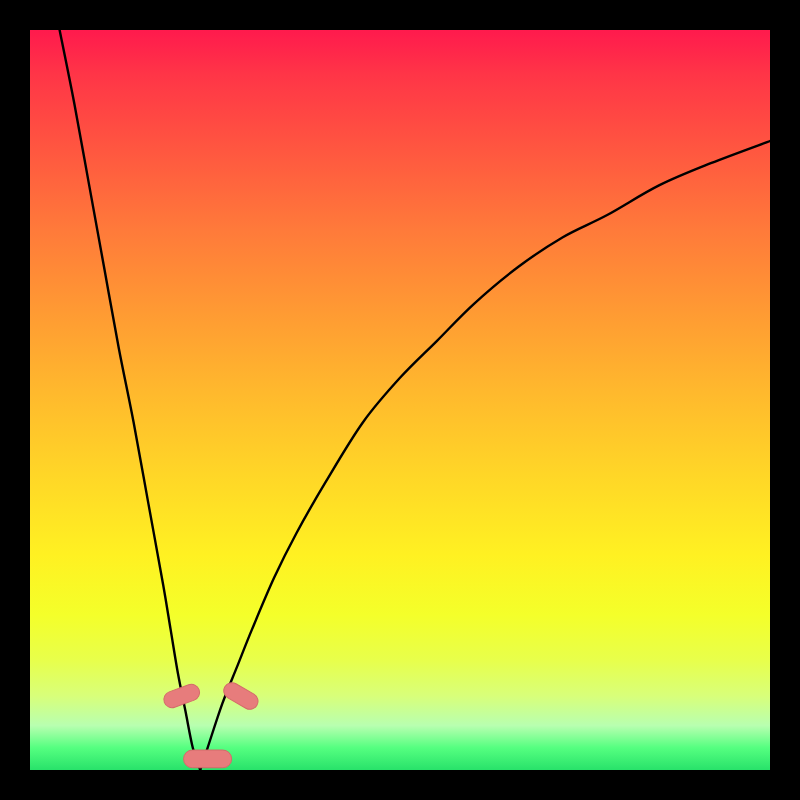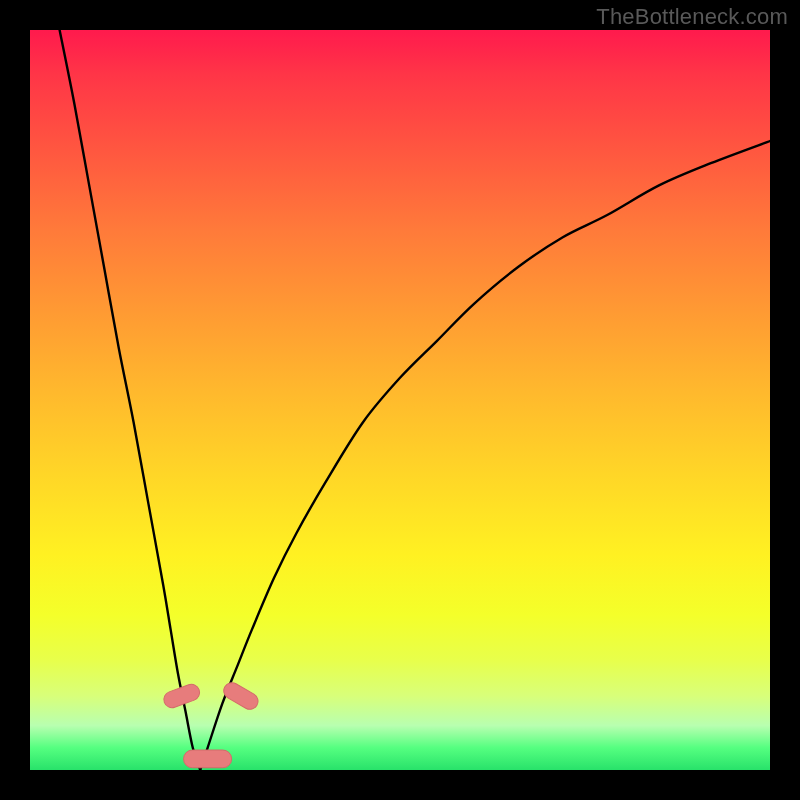--- a/index.html
+++ b/index.html
@@ -76,14 +76,13 @@
     <svg class="curves" viewBox="0 0 740 740" preserveAspectRatio="none">
       <path id="left-branch" fill="none" stroke="#000" stroke-width="2.4" stroke-linecap="round" d="M 29.6 0 C 32.06666666666667 12.333333333333334, 39.46666666666667 48.10000000000001, 44.4 74 C 49.33333333333333 99.89999999999999, 54.266666666666666 128.26666666666665, 59.2 155.39999999999998 C 64.13333333333334 182.5333333333333, 69.06666666666666 209.6666666666666, 74 236.79999999999995 C 78.93333333333334 263.9333333333333, 83.86666666666666 292.3, 88.8 318.20000000000005 C 93.73333333333333 344.1000000000001, 98.66666666666667 366.30000000000007, 103.60000000000001 392.20000000000005 C 108.53333333333335 418.1, 113.46666666666667 446.4666666666667, 118.4 473.6 C 123.33333333333334 500.73333333333335, 129.5 534.0333333333333, 133.2 555 C 136.89999999999998 575.9666666666667, 138.13333333333333 584.6, 140.6 599.4 C 143.06666666666666 614.1999999999999, 145.53333333333333 630.2333333333333, 148 643.8 C 150.46666666666667 657.3666666666666, 152.93333333333334 668.4666666666666, 155.4 680.8 C 157.86666666666667 693.1333333333333, 160.33333333333334 707.9333333333333, 162.8 717.8 C 165.26666666666668 727.6666666666666, 168.9666666666667 736.3, 170.20000000000002 740"></path>
       <path id="right-branch" fill="none" stroke="#000" stroke-width="2.4" stroke-linecap="round" d="M 170.20000000000002 740 C 171.43333333333334 736.3, 173.9 728.9, 177.6 717.8 C 181.29999999999998 706.6999999999999, 187.46666666666667 686.9666666666667, 192.4 673.4 C 197.33333333333334 659.8333333333333, 202.26666666666668 648.7333333333333, 207.20000000000002 636.4 C 212.13333333333335 624.0666666666666, 215.83333333333334 614.1999999999999, 222 599.4 C 228.16666666666666 584.6, 236.8 563.6333333333333, 244.20000000000002 547.6 C 251.60000000000002 531.5666666666667, 257.76666666666665 519.2333333333333, 266.4 503.2 C 275.0333333333333 487.16666666666663, 284.9 469.9, 296 451.4 C 307.1 432.9, 320.6666666666667 409.4666666666667, 333 392.20000000000005 C 345.3333333333333 374.9333333333334, 357.66666666666663 361.3666666666666, 370 347.79999999999995 C 382.33333333333337 334.2333333333333, 394.66666666666674 323.1333333333333, 407.00000000000006 310.8 C 419.33333333333337 298.4666666666667, 430.43333333333334 286.1333333333333, 444 273.8 C 457.56666666666666 261.4666666666667, 473.6 247.89999999999995, 488.40000000000003 236.79999999999995 C 503.20000000000005 225.69999999999996, 518 215.83333333333337, 532.8 207.20000000000005 C 547.5999999999999 198.56666666666672, 561.1666666666667 193.63333333333335, 577.2 185 C 593.2333333333333 176.36666666666665, 611.7333333333333 164.0333333333333, 629 155.39999999999998 C 646.2666666666667 146.76666666666665, 662.3000000000001 140.60000000000005, 680.8000000000001 133.20000000000005 C 699.3000000000001 125.80000000000005, 730.1333333333333 114.7, 740 111"></path>
       <g id="markers">
           <rect x="143.56" y="647.5" width="16.28" height="37" rx="8.14" ry="8.14" fill="#e77c7c" stroke="#d46a6a" stroke-width="1" transform="rotate(70 151.7 666)"></rect>
           <rect x="202.76" y="647.5" width="16.28" height="37" rx="8.14" ry="8.14" fill="#e77c7c" stroke="#d46a6a" stroke-width="1" transform="rotate(-60 210.89999999999998 666)"></rect>
           <rect x="153.54999999999998" y="720.02" width="48.1" height="17.76" rx="8.88" ry="8.88" fill="#e77c7c" stroke="#d46a6a" stroke-width="1" transform="rotate(0 177.6 728.9)"></rect>
         </g>
     </svg>
   </div>
-  <div class="watermark">TheBottleneck.com</div>
 </div>
 
 </body></html>

